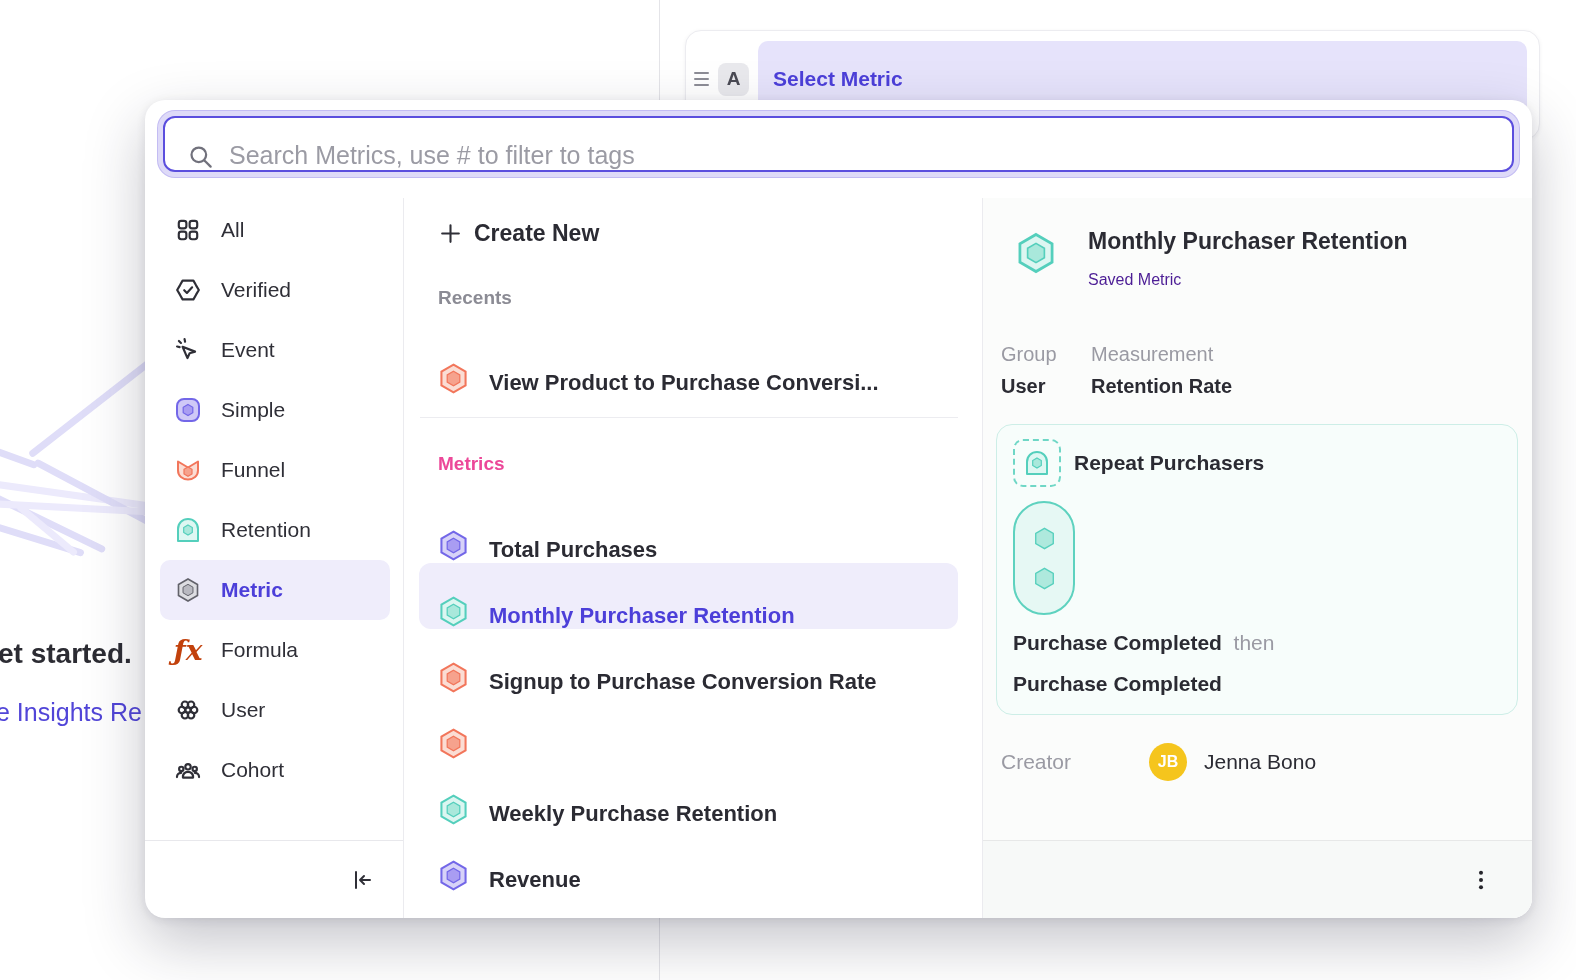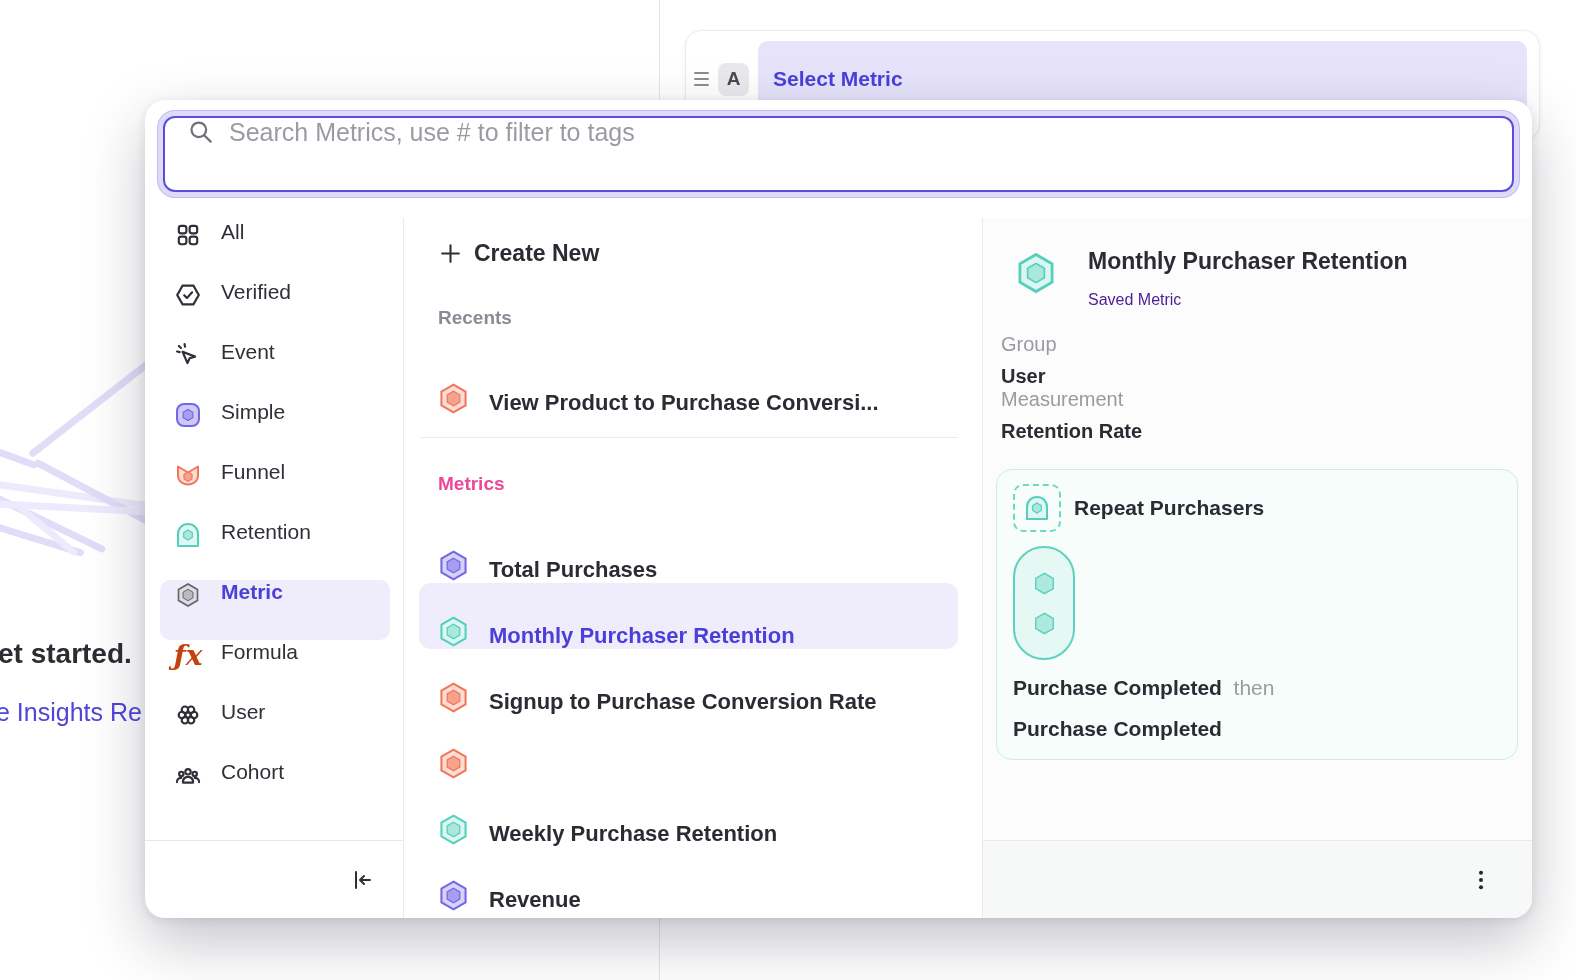--- a/index.html
+++ b/index.html
@@ -26,36 +26,36 @@
   .behind-select { flex:1; height:76px; background:#e6e3fb; border-radius:10px;
     display:flex; align-items:center; padding-left:15px;
     font-size:21px; font-weight:600; color:#4c3fd9; }
 
   
   .modal { position:absolute; left:145px; top:100px; width:1387px; height:818px;
     background:#fff; border-radius:20px; z-index:10;
     box-shadow:0 24px 60px rgba(30,30,55,.26), 0 2px 10px rgba(30,30,55,.10);
     display:flex; flex-direction:column; overflow:hidden; }
 
-  .search-wrap { margin:16px 18px 0; height:76px; background:#fff;
+  .search-wrap { margin:16px 18px 0; height:56px; background:#fff;
     border:2px solid #5b4ede; border-radius:12px;
     box-shadow:0 0 0 5px #dedaf8, 0 0 0 6px #c3bcf3;
-    display:flex; align-items:flex-start; gap:15px; padding:0 22px; }
+    display:flex; align-items:flex-end; gap:15px; padding:0 22px; }
   .search-wrap svg { width:27px; height:27px; flex:none; }
   .search-input { flex:1; border:none; outline:none; font-size:25px; color:#2e2e36;
     font-family:"Liberation Sans", sans-serif; caret-color:#33333b; background:transparent; }
   .search-input::placeholder { color:#9b9ba4; }
 
   .content { flex:1; min-height:0; margin-top:26px; display:grid; grid-template-columns:258px 580px 1fr; }
   .col { display:flex; flex-direction:column; min-height:0; }
 
   
   .side-list { flex:1; padding-top:2px; }
   .side-item { height:60px; margin:0 13px 0 15px; border-radius:10px;
-    display:flex; align-items:flex-start; gap:19px; padding-left:14px; cursor:pointer;
+    display:flex; align-items:center; gap:19px; padding-left:14px; cursor:pointer;
     font-size:21px; font-weight:500; color:#2f2f37; }
   .side-item.selected { background:#efedfb; color:#4c3fd9; font-weight:600; }
   .side-ic { width:28px; height:30px; display:flex; align-items:center; justify-content:center; flex:none; }
   .side-ic svg { width:26px; height:28px; }
   .ic-dark path, .ic-dark circle, .ic-dark rect, .ic-dark polygon, .ic-dark polyline
     { fill:none; stroke:#2f2f37; stroke-width:2; stroke-linecap:round; stroke-linejoin:round; }
   .fx { font-family:"DejaVu Serif", serif; font-style:italic; font-weight:700; font-size:28px; color:#c2410c; }
   .side-foot { height:78px; border-top:1px solid #e8e8ec; display:flex; align-items:center; justify-content:flex-end; padding-right:28px; }
   .side-foot svg { width:24px; height:24px; cursor:pointer; }
 
@@ -86,21 +86,21 @@
   .c-orange .hx-i { fill:#f6a28d; stroke:#f2765b; stroke-width:1.2; }
 
   
   .detail { background:#fbfcfb; }
   .detail-body { flex:1; padding:0 14px 0 13px; min-height:0; }
   .detail-head { margin-top:30px; padding-left:18px; display:flex; gap:30px; }
   .detail-head-ic { width:44px; height:46px; flex:none; margin-top:2px; }
   .detail-head-ic svg { width:44px; height:46px; }
   .detail-title { font-size:23px; font-weight:700; color:#2b2b33; }
   .detail-sub { margin-top:16px; font-size:16px; color:#4c1d95; }
-  .meta-row { margin-top:24px; padding-left:5px; display:flex;flex-direction:column; }
+  .meta-row { margin-top:54px; padding-left:5px; display:flex; }
   .meta-col1 { width:90px; }
   .meta-label { font-size:20px; color:#9a9aa3; }
   .meta-value { margin-top:9px; font-size:20px; font-weight:700; color:#2b2b33; }
 
   .def-card { margin-top:26px; border:1px solid #cdeee7; background:#f7fdfb; border-radius:16px; padding:14px 14px 18px 16px; }
   .def-head { display:flex; align-items:center; gap:13px; }
   .dashed-box { width:48px; height:48px; border:2px dashed #6fd7c6; border-radius:10px;
     display:flex; align-items:center; justify-content:center; flex:none; }
   .arch-ic svg { width:26px; height:28px; display:block; }
   .def-name { font-size:21px; font-weight:700; color:#2b2b33; }
@@ -393,20 +393,25 @@
             <div class="step-lines">
               <div class="step-line">
                 <span>Purchase Completed</span>
                 <span class="step-conj">&nbsp;</span><span class="step-conj">then</span>
               </div>
               <div class="step-line">Purchase Completed</div>
             </div>
           </div>
         </div>
 
+        <div class="creator-row">
+          <span class="creator-label">Creator</span>
+          <span class="avatar">JB</span>
+          <span class="creator-name">Jenna Bono</span>
+        </div>
       </div>
 
       <div class="detail-foot">
         <span class="kebab">
           <svg viewBox="0 0 24 28">
             <circle cx="12" cy="6" r="2.2" fill="#26262c"></circle>
             <circle cx="12" cy="14" r="2.2" fill="#26262c"></circle>
             <circle cx="12" cy="22" r="2.2" fill="#26262c"></circle>
           </svg>
         </span>

